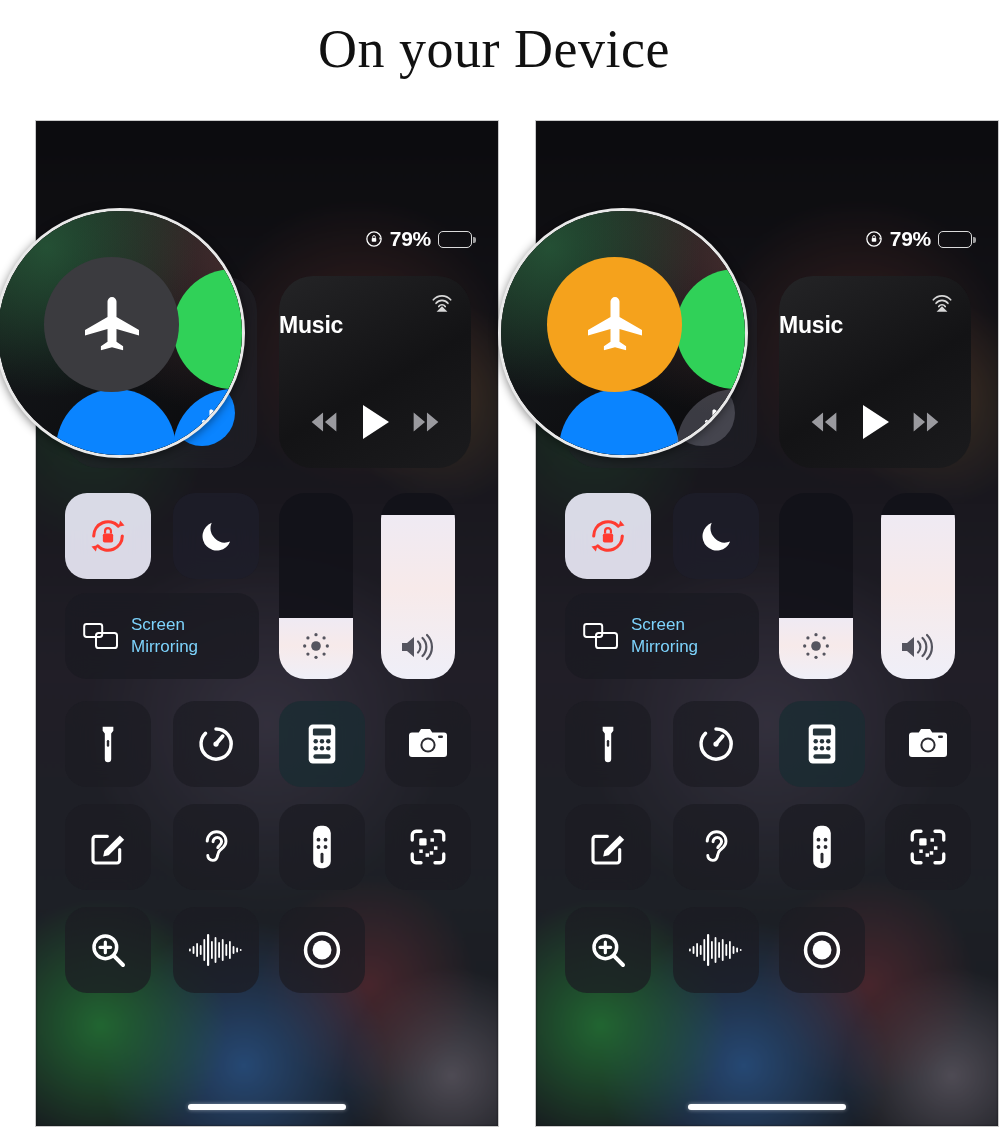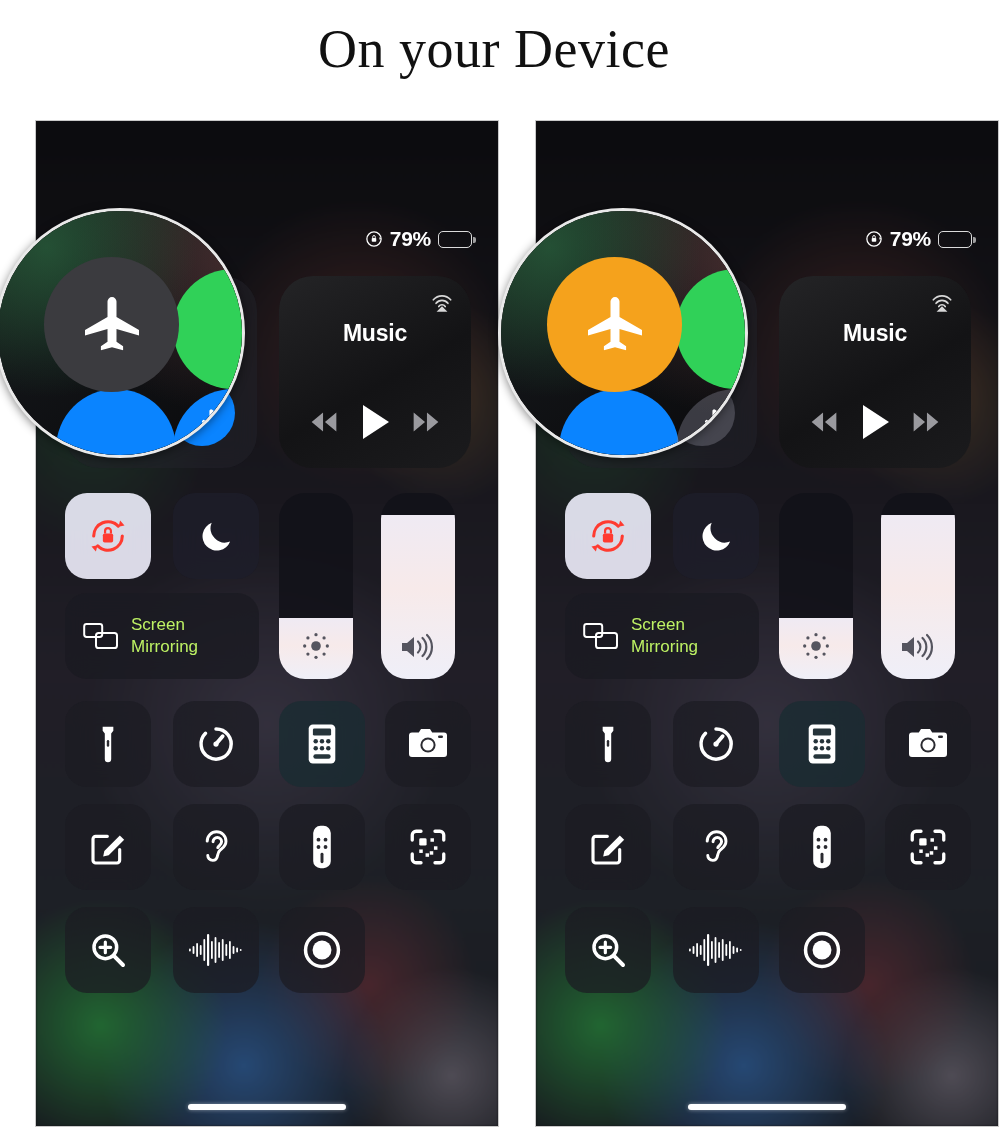--- a/index.html
+++ b/index.html
@@ -84,35 +84,35 @@
   .cb-air.on{ background: #F5A21C; }
   .cb-cell  { left: 104px; top: 20px;  background: #30d158; }
   .cb-wifi  { left: 22px;  top: 104px; background: #0a84ff; }
   .cb-bt    { left: 104px; top: 104px; background: #0a84ff; }
   .cb-bt.off{ background: rgba(120,120,132,0.45); }
 
   
   .media { left: 243px; top: 155px; width: 192px; height: 192px; border-radius: 34px;
            background: linear-gradient(150deg,#242426 0%, #131315 55%, #1b1b1d 100%); }
   .media-air { position:absolute; right: 16px; top: 13px; width: 26px; height: 26px; }
-  .media-title { position:absolute; left:0; right:0; top: 44px; text-align:center;
+  .media-title { position:absolute; left:0; right:0; top: 36px; text-align:left;
                  color:#fff; font-size: 23px; font-weight: 700; letter-spacing:-0.2px; }
   .media-ctrls { position:absolute; left:0; right:0; bottom: 26px;
                  display:flex; align-items:center; justify-content:space-around;
                  padding: 0 18px; }
 
   
   .sq { width: 86px; height: 86px; border-radius: 22px; }
   .rot   { left: 29px;  top: 372px; background: rgba(232,232,245,0.93); }
   .dnd   { left: 137px; top: 372px; background: rgba(30,30,42,0.78); }
   .mirror{ left: 29px;  top: 472px; width: 194px; height: 86px; border-radius: 22px;
            background: rgba(26,26,34,0.80); }
   .mirror-row { position:absolute; left: 18px; top:50%; transform: translateY(-50%);
                 display:flex; align-items:center; gap: 12px; }
-  .mirror-label { color:#bef264; font-size: 17px; line-height: 22px; font-weight: 400; }
+  .mirror-label { color:#7dd3fc; font-size: 17px; line-height: 22px; font-weight: 400; }
 
   
   .slider { position:absolute; width: 74px; height: 186px; border-radius: 26px; overflow:hidden;
             background: rgba(18,18,24,0.86); }
   .sl-bright { left: 243px; top: 372px; }
   .sl-vol    { left: 345px; top: 372px; }
   .sl-fill { position:absolute; left:0; right:0; bottom:0;
              background: linear-gradient(180deg,#efeaf3 0%, #f7eaea 45%, #efeff8 100%); }
   .sl-ico { position:absolute; left:50%; transform: translateX(-50%); bottom: 16px; }
 

